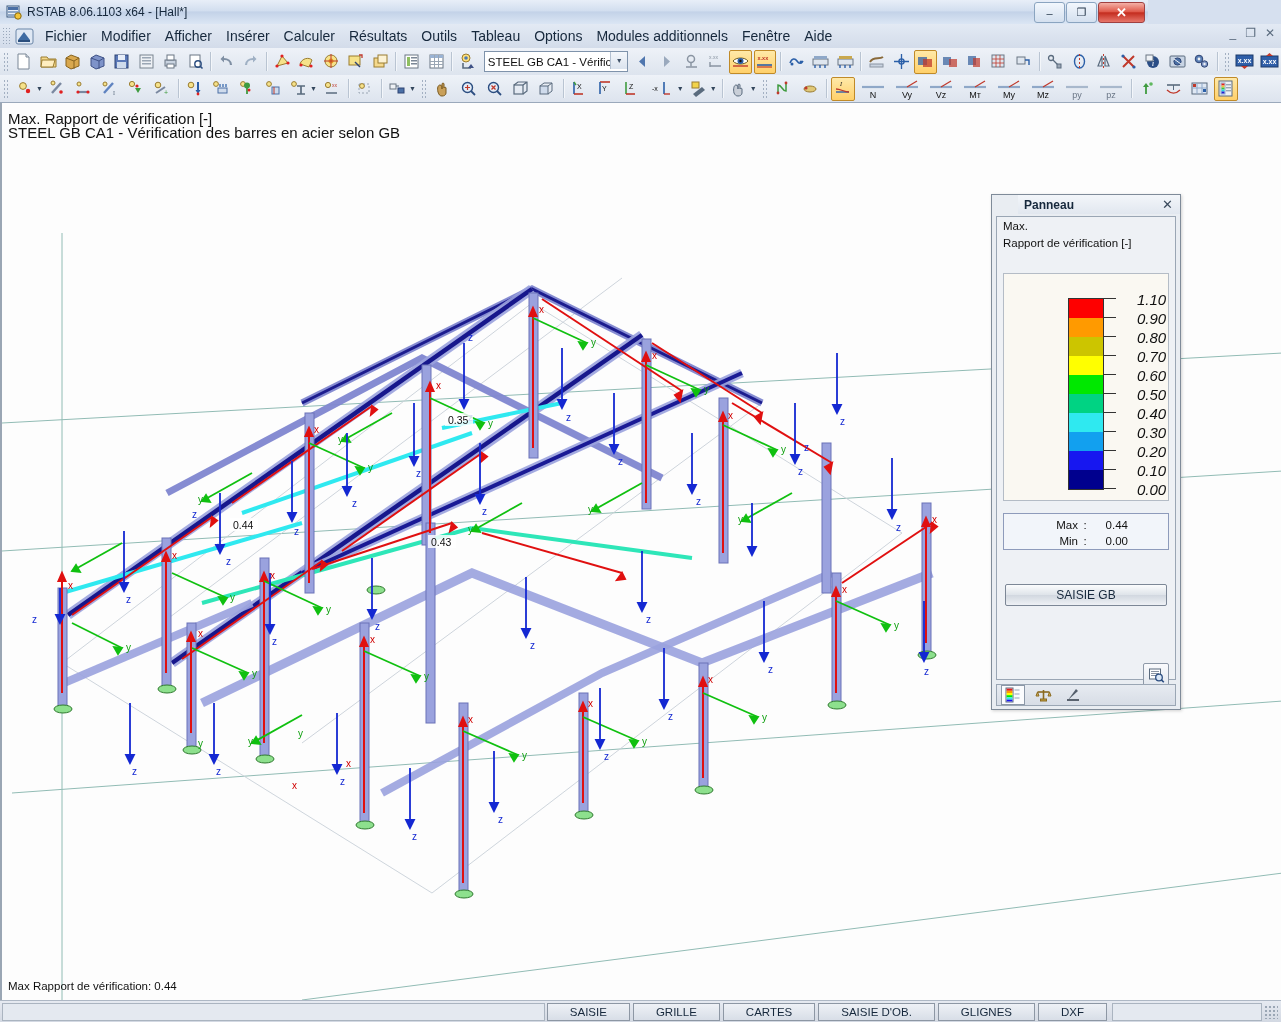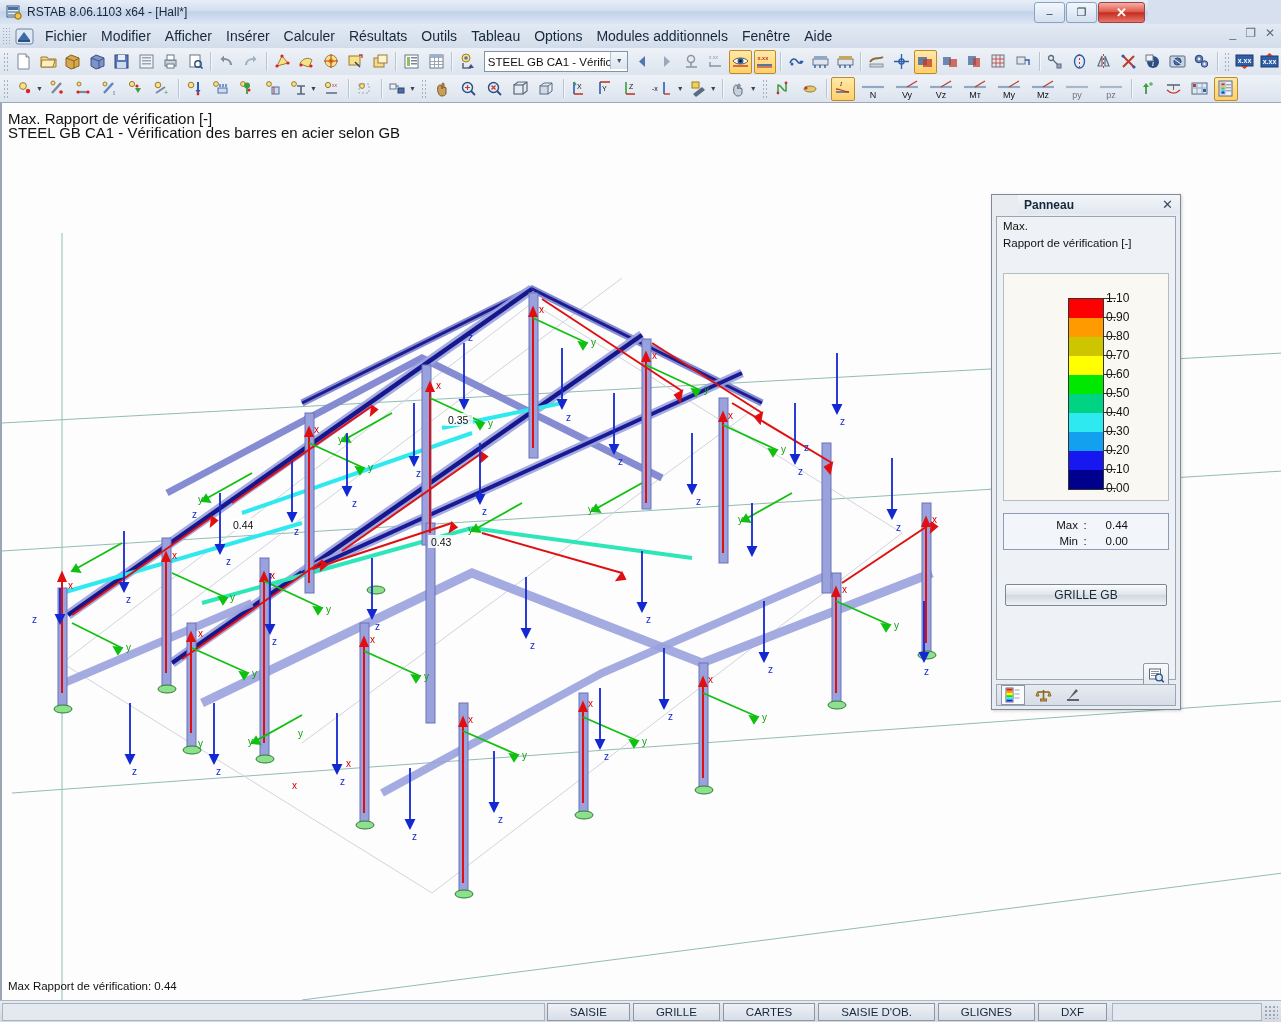--- a/index.html
+++ b/index.html
@@ -114,21 +114,21 @@
     background:#eef1f5;border:1px solid #9aa6b4;box-sizing:border-box;
   }
   .panel-cap{font-size:11.5px;color:#111;padding:2px 0 0 6px;line-height:15px;}
   .legend-box{
     position:absolute;left:6px;top:56px;width:166px;height:228px;
     background:#faf8f2;border:1px solid #b4bcc6;box-sizing:border-box;
   }
   .legend-bar{position:absolute;left:64px;top:24px;width:34px;height:190px;border:1px solid #333;box-sizing:content-box;}
   .lseg{width:100%;}
   .ltick{position:absolute;left:100px;width:12px;height:1px;background:#333;}
-  .llabel{position:absolute;left:102px;font-size:12px;color:#111;transform:translateY(-7px);}
+  .llabel{position:absolute;left:133px;font-size:15px;color:#111;transform:translateY(-7px);font-style:italic;}
   .minmax{
     position:absolute;left:6px;top:296px;width:166px;height:37px;
     background:#f2f5fa;border:1px solid #8e9bbb;box-sizing:border-box;
     font-size:11.5px;color:#111;padding-top:3px;
   }
   .mmrow{display:flex;justify-content:center;line-height:16px;}
   .mmk{width:34px;text-align:right;}
   .mmc{width:14px;text-align:center;}
   .mmv{width:36px;text-align:right;}
   .steelbtn{
@@ -1215,21 +1215,21 @@
           <span class="mmc">:</span>
           <span class="mmv">0.44</span>
         </div>
         <div class="mmrow">
           <span class="mmk">Min</span>
           <span class="mmc">:</span>
           <span class="mmv">0.00</span>
         </div>
       </div>
 
-      <div class="steelbtn">GRILLE GB</div>
+      <div class="steelbtn">SAISIE GB</div>
 
       <div class="zoombtn">
         <svg width="17" height="17" viewBox="0 0 17 17">
           <rect x="1.5" y="2" width="11" height="10" fill="#fff" stroke="#5a6b7e"></rect>
           <path d="M3 4.5h8M3 6.5h8M3 8.5h5" stroke="#8a94a2"></path>
           <circle cx="11" cy="10.5" r="3.3" fill="#dbe8f7" stroke="#2b4d80" stroke-width="1.3"></circle>
           <path d="M13.4 12.9l2.4 2.4" stroke="#2b4d80" stroke-width="1.6"></path>
         </svg>
       </div>
     </div>

